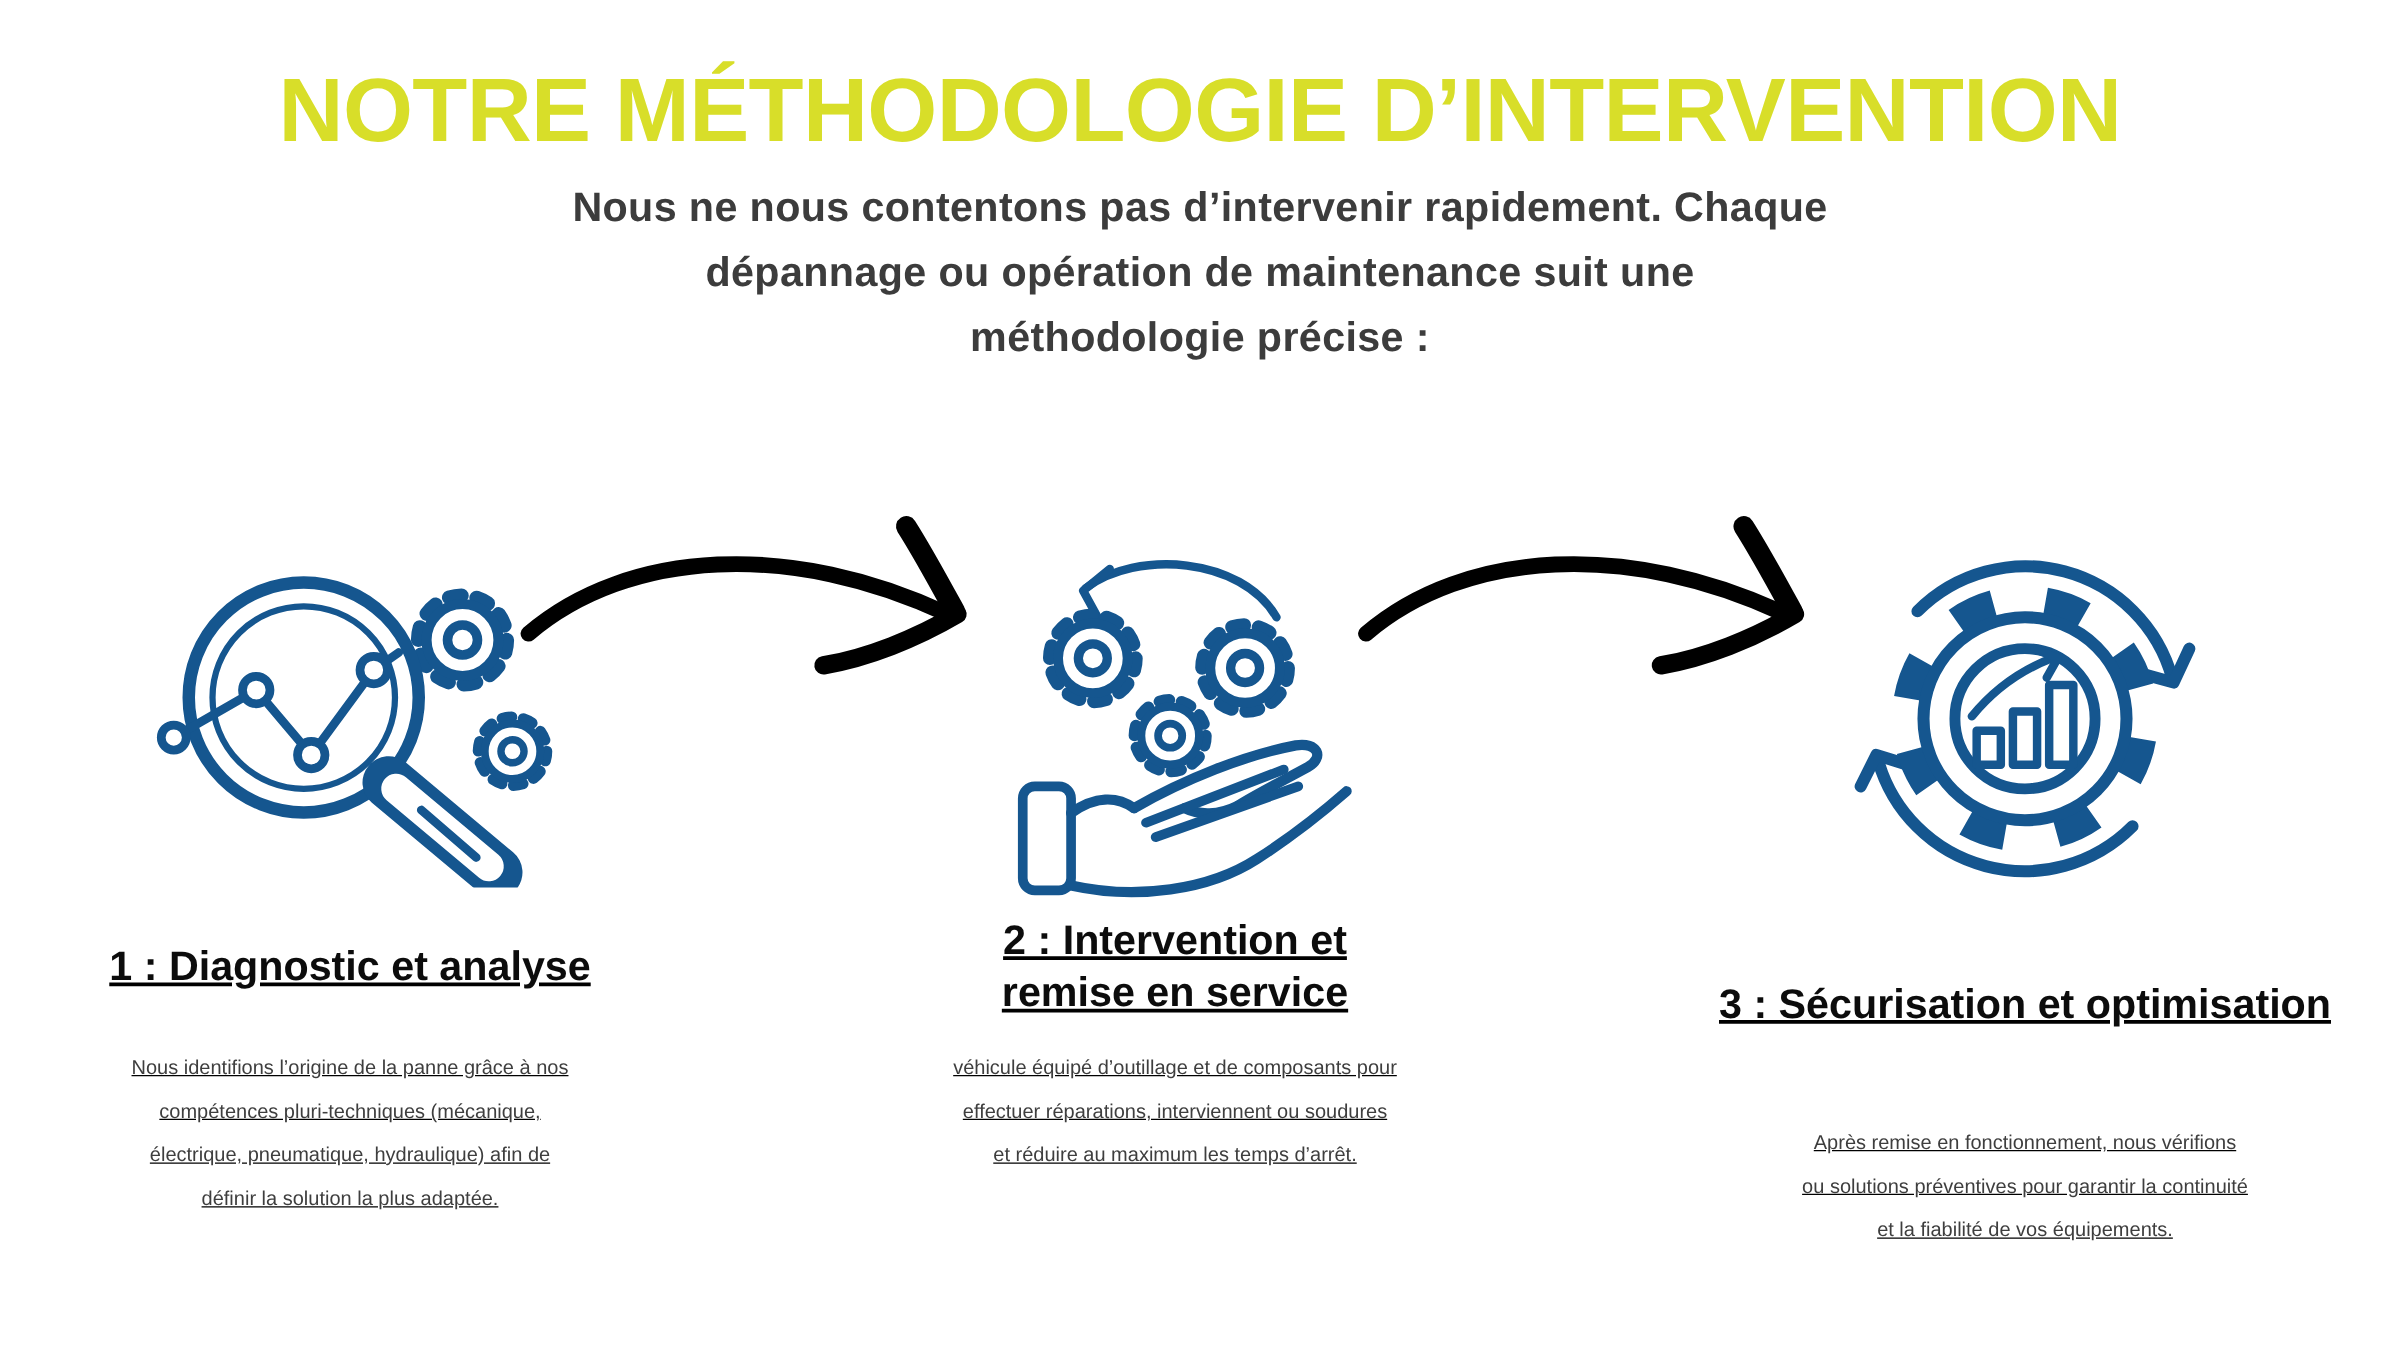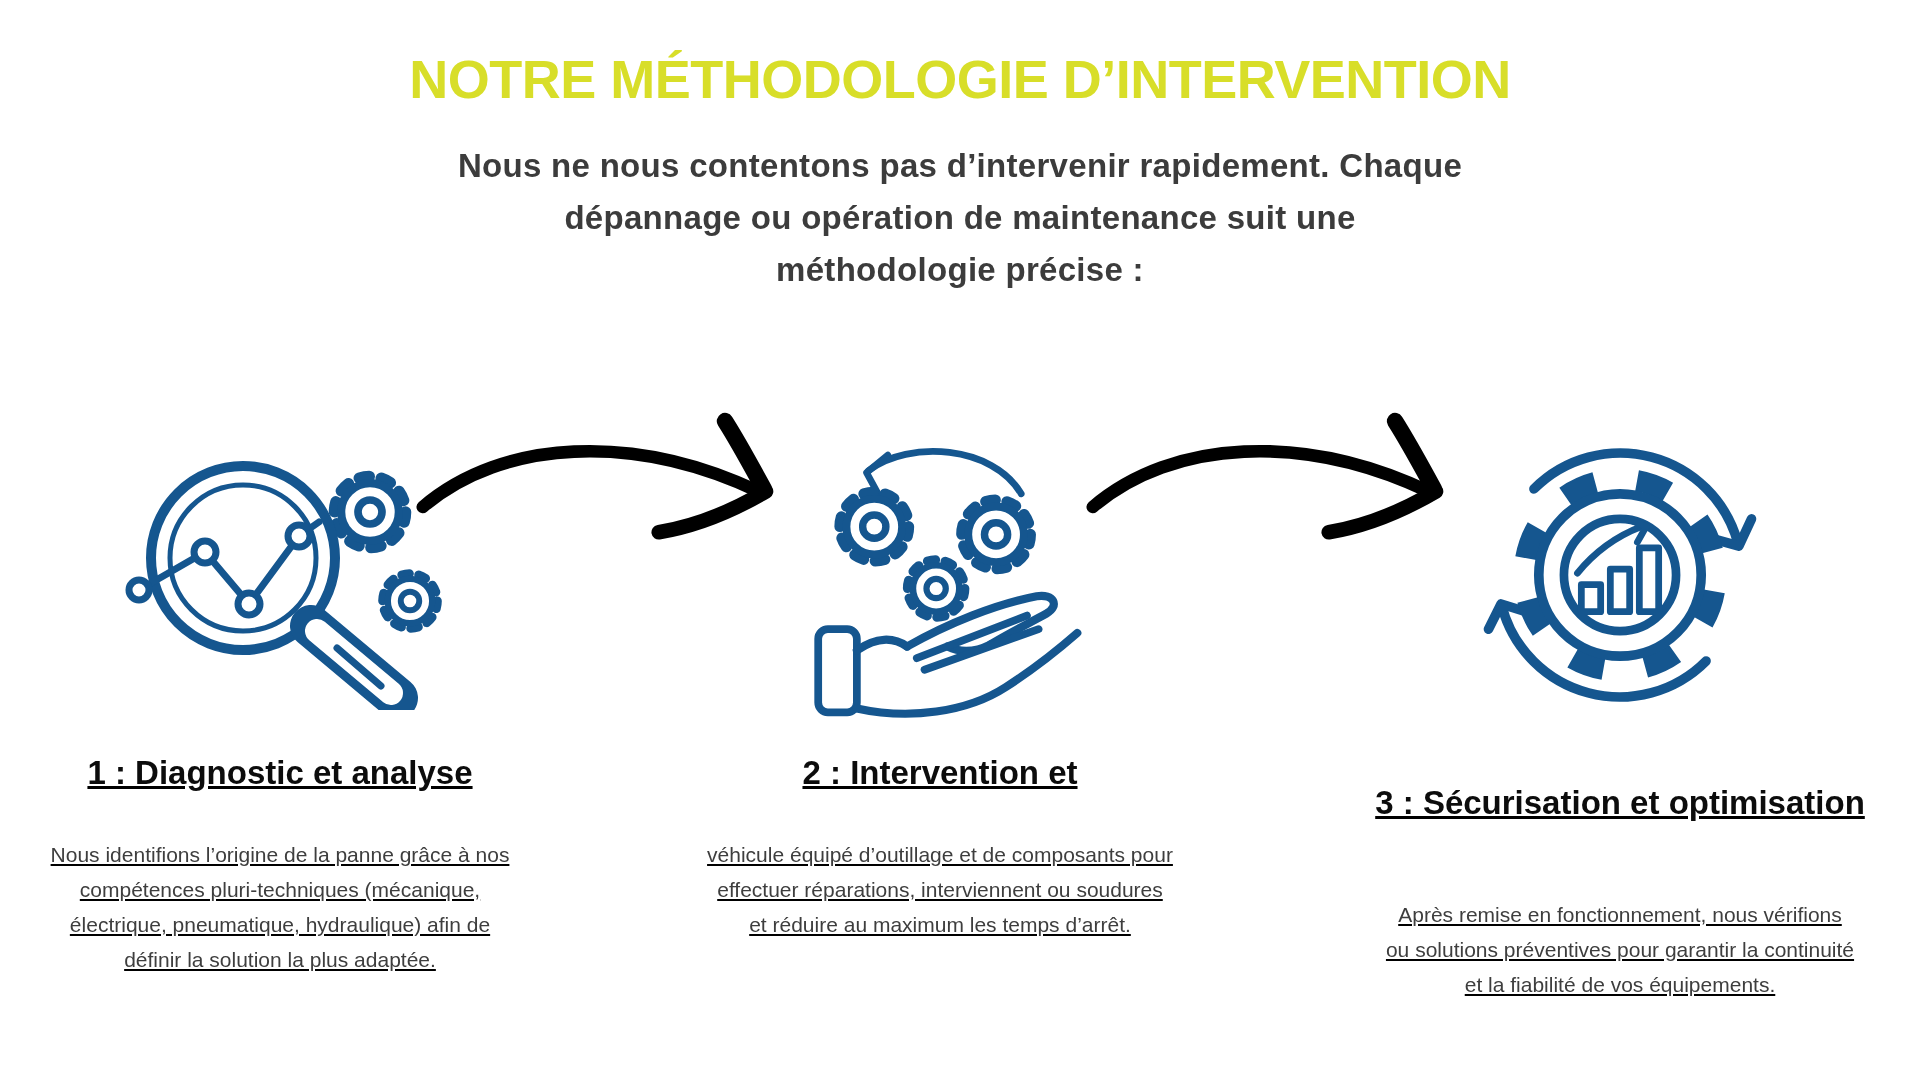--- a/index.html
+++ b/index.html
@@ -6,21 +6,21 @@
   body {
     width:1920px; height:1080px;
     background:#ffffff;
     font-family:"Liberation Sans", sans-serif;
     position:relative;
     overflow:hidden;
   }
   .page-title {
     position:absolute; top:48px; left:0; width:1920px;
     text-align:center;
-    font-size:54px; font-weight:800; letter-spacing:-0.5px;
+    font-size:72px; font-weight:800; letter-spacing:-0.5px;
     color:#d8de29;
   }
   .intro {
     position:absolute; top:140px; left:0; width:1920px;
     text-align:center;
     font-size:33px; line-height:52px; letter-spacing:0.3px;
     color:#3c3c3c; font-weight:700;
   }
   .steps {
     position:absolute; top:425px; left:0; width:1920px;
@@ -32,21 +32,21 @@
   .step-3 { width:600px;gap:30px; }
   .icon-box { height:300px; display:flex; align-items:center; justify-content:center; }
   .blue-icon { color:#15568f; }
   .step-title {
     min-height:96px; display:flex; flex-direction:column; justify-content:center;
     font-size:33px; font-weight:800; line-height:42px;
     color:#0c0c0c; text-align:center;
   }
   .step-desc {
     margin-top:16px;
-    font-size:21px; line-height:35px;
+    font-size:16px; line-height:35px;
     color:#3e3e3e; text-align:center;
   }
   .flow-arrow { position:absolute; width:390px; height:156px; }
   .flow-arrow-1 { left:415px; top:388px; }
   .flow-arrow-2 { left:1085px; top:388px; }
   .defs-holder { position:absolute; width:0; height:0; overflow:hidden; }
 </style>
 </head>
 <body>
 
@@ -132,20 +132,21 @@
           <path d="M64,228 C84,214 102,214 116,224" stroke-width="8.5"></path>
           <path d="M116,224 C158,200 208,180 250,172 C268,169 274,182 260,190 C238,202 218,212 202,222" stroke-width="8.5"></path>
           <path d="M202,222 C186,230 170,230 158,224" stroke-width="8.5"></path>
           <path d="M126,236 L240,192" stroke-width="8"></path>
           <path d="M134,248 L252,206" stroke-width="8"></path>
         </g>
       </svg>
     </div>
     <div class="step-title">
       <div>2 : Intervention et</div>
+      <div>remise en service</div>
     </div>
     <div class="step-desc">
       <div>véhicule équipé d’outillage et de composants pour</div>
       <div>effectuer réparations, interviennent ou soudures</div>
       <div>et réduire au maximum les temps d’arrêt.</div>
     </div>
   </div>
 
   <div class="step step-3">
     <div class="icon-box">

